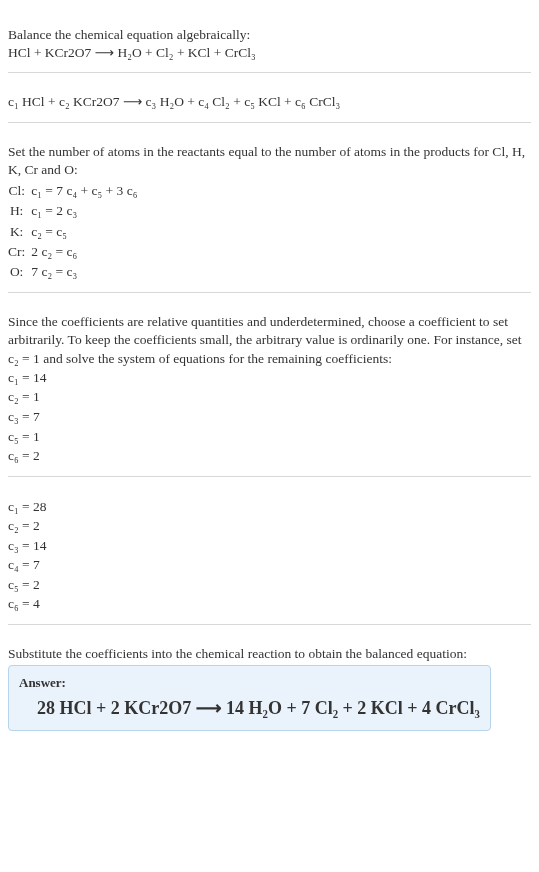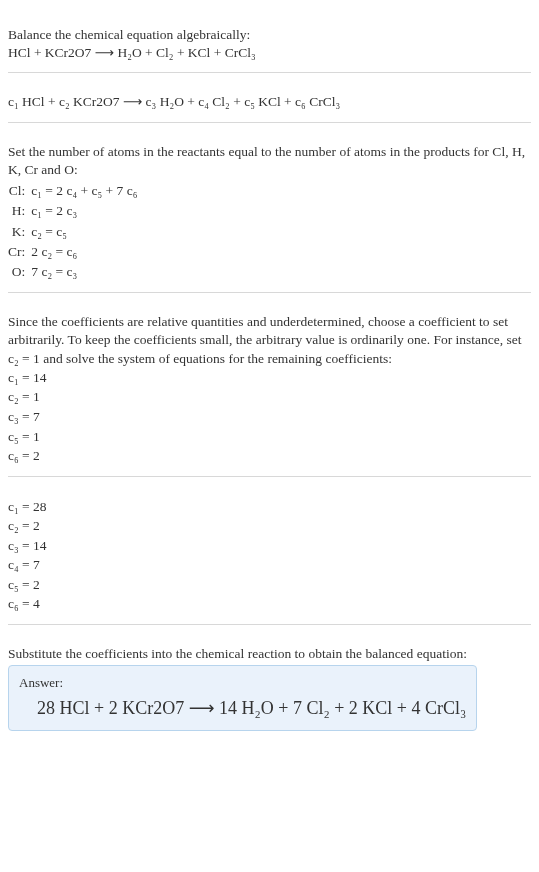--- a/index.html
+++ b/index.html
@@ -24,21 +24,21 @@
   .eq-table {
     border-collapse: collapse;
     margin-top: 2px;
   }
   .eq-table td {
     padding: 1px 4px 1px 0;
     vertical-align: baseline;
     white-space: nowrap;
   }
   .eq-table td:first-child {
-    text-align: right;
+    text-align: center;
     padding-right: 6px;
   }
   .coef-list div {
     padding: 0;
     line-height: 1.45;
     font-family: Liberation Serif, serif;
   }
   .frac {
     display: inline-block;
     vertical-align: middle;
@@ -58,20 +58,21 @@
   }
   .answer-box {
     background: #eaf2fb;
     border: 1px solid #b7d4ed;
     border-radius: 4px;
     padding: 8px 10px 10px 10px;
     display: inline-block;
     min-width: 420px;
     box-sizing: border-box;
     margin-top: 2px;
+    font-weight: bold;
   }
   .answer-box .label {
     font-size: 13px;
     color: #333;
     margin-bottom: 4px;
   }
   .answer-box .result {
     font-size: 18px;
     padding-left: 18px;
   }
@@ -91,21 +92,21 @@
 </div>
 
 <hr class="sep">
 
 <div class="section">
   <div>Set the number of atoms in the reactants equal to the number of atoms in the products for Cl, H, K, Cr and O:</div>
   <table class="eq-table">
     <tbody>
         <tr>
       <td>Cl:</td>
-      <td>c₁ = 2 c₄ + c₅ + 7 c₆</td>
+      <td>c₁ = 7 c₄ + c₅ + 3 c₆</td>
     </tr>
     <tr>
       <td>H:</td>
       <td>c₁ = 2 c₃</td>
     </tr>
     <tr>
       <td>K:</td>
       <td>c₂ = c₅</td>
     </tr>
     <tr>

